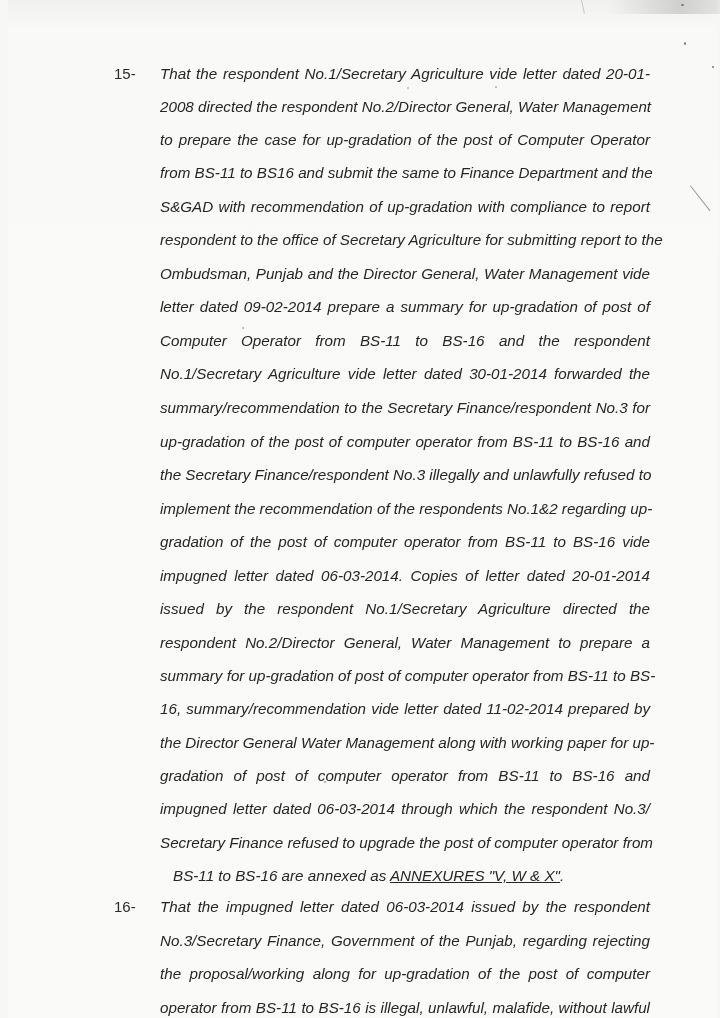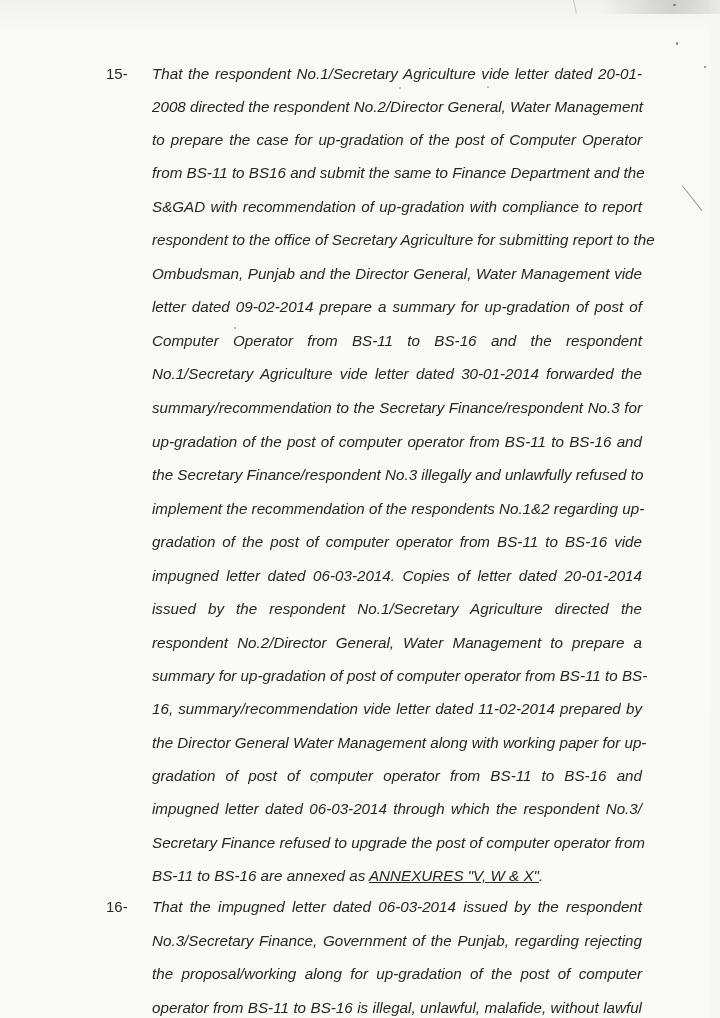--- a/index.html
+++ b/index.html
@@ -10,21 +10,21 @@
       width: 720px;
       height: 1018px;
       overflow: hidden;
       background: #f7f7f5;
       position: relative;
       font-family: "Liberation Sans", sans-serif;
       color: #262626;
     }
     .page {
       position: absolute;
-      left: 0; top: 0;
+      left: 8px; top: 0;
       width: 709px;
       height: 1018px;
       background: linear-gradient(180deg, #f1f1ef 0px, #f9f9f8 30px, #fafaf9 100%);
     }
     .shadow-top {
       position: absolute;
       left: 600px; top: 0;
       width: 120px; height: 14px;
       background: linear-gradient(90deg, rgba(200,200,200,0) 0%, rgba(185,185,185,0.6) 60%, rgba(200,200,200,0.3) 100%);
     }
@@ -47,20 +47,21 @@
       font-size: 15.2px;
       line-height: 20px;
       white-space: nowrap;
       text-align: justify;
       text-align-last: justify;
       color: #262626;
       font-style: italic;
     }
     .line.last {
       text-align-last: left;
+      margin-left: 13px;
     }
     .underline {
       text-decoration: underline;
     }
     .speck {
       position: absolute;
       background: #777;
       border-radius: 50%;
     }
     .scratch {

